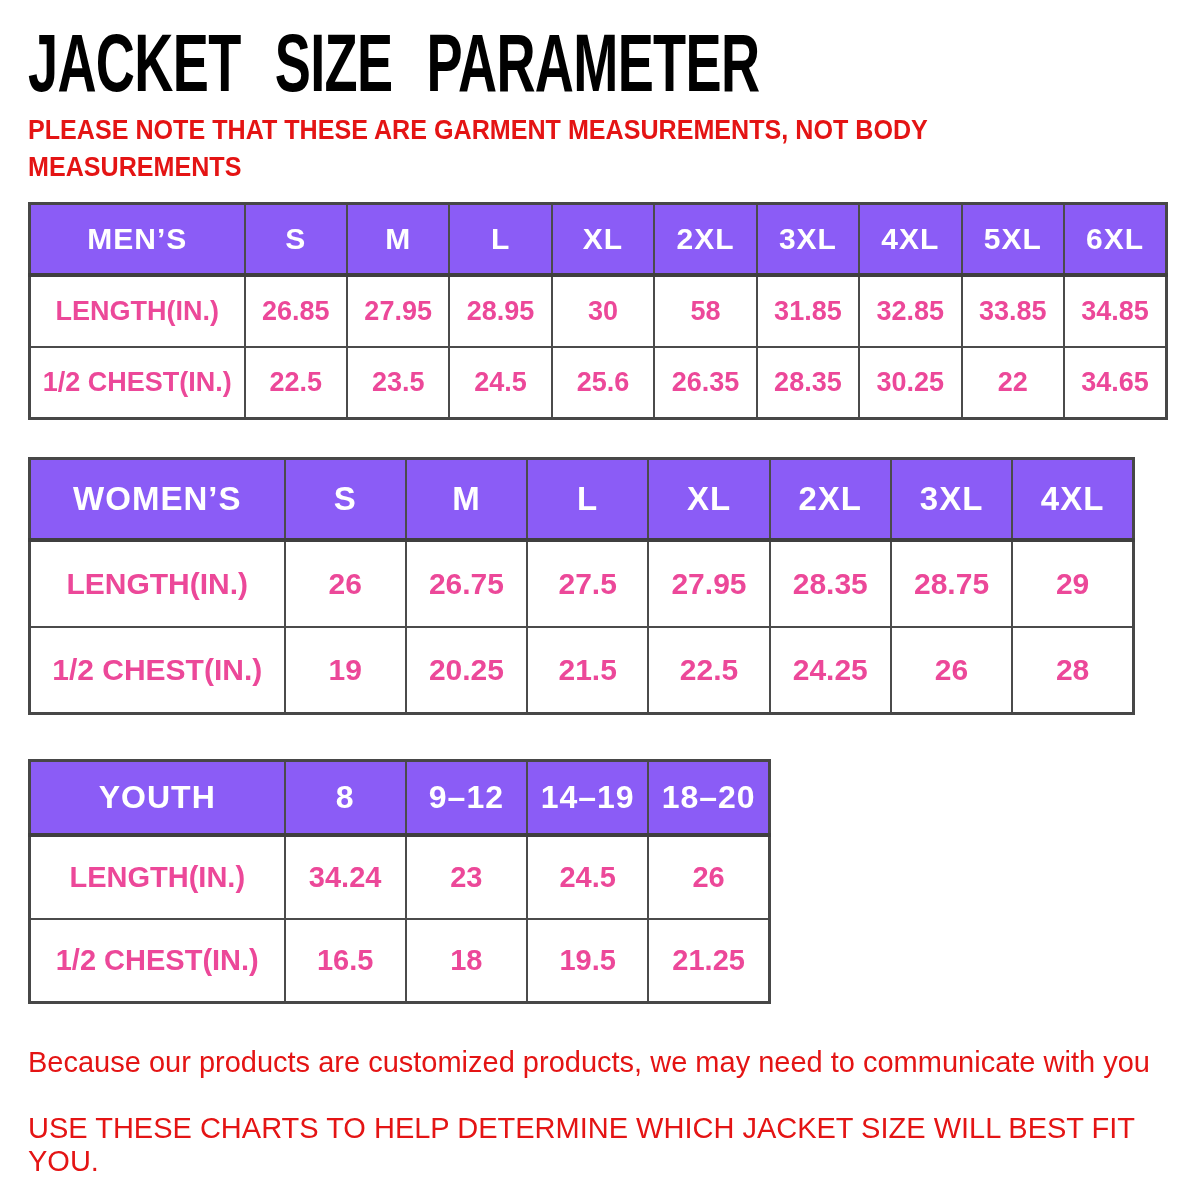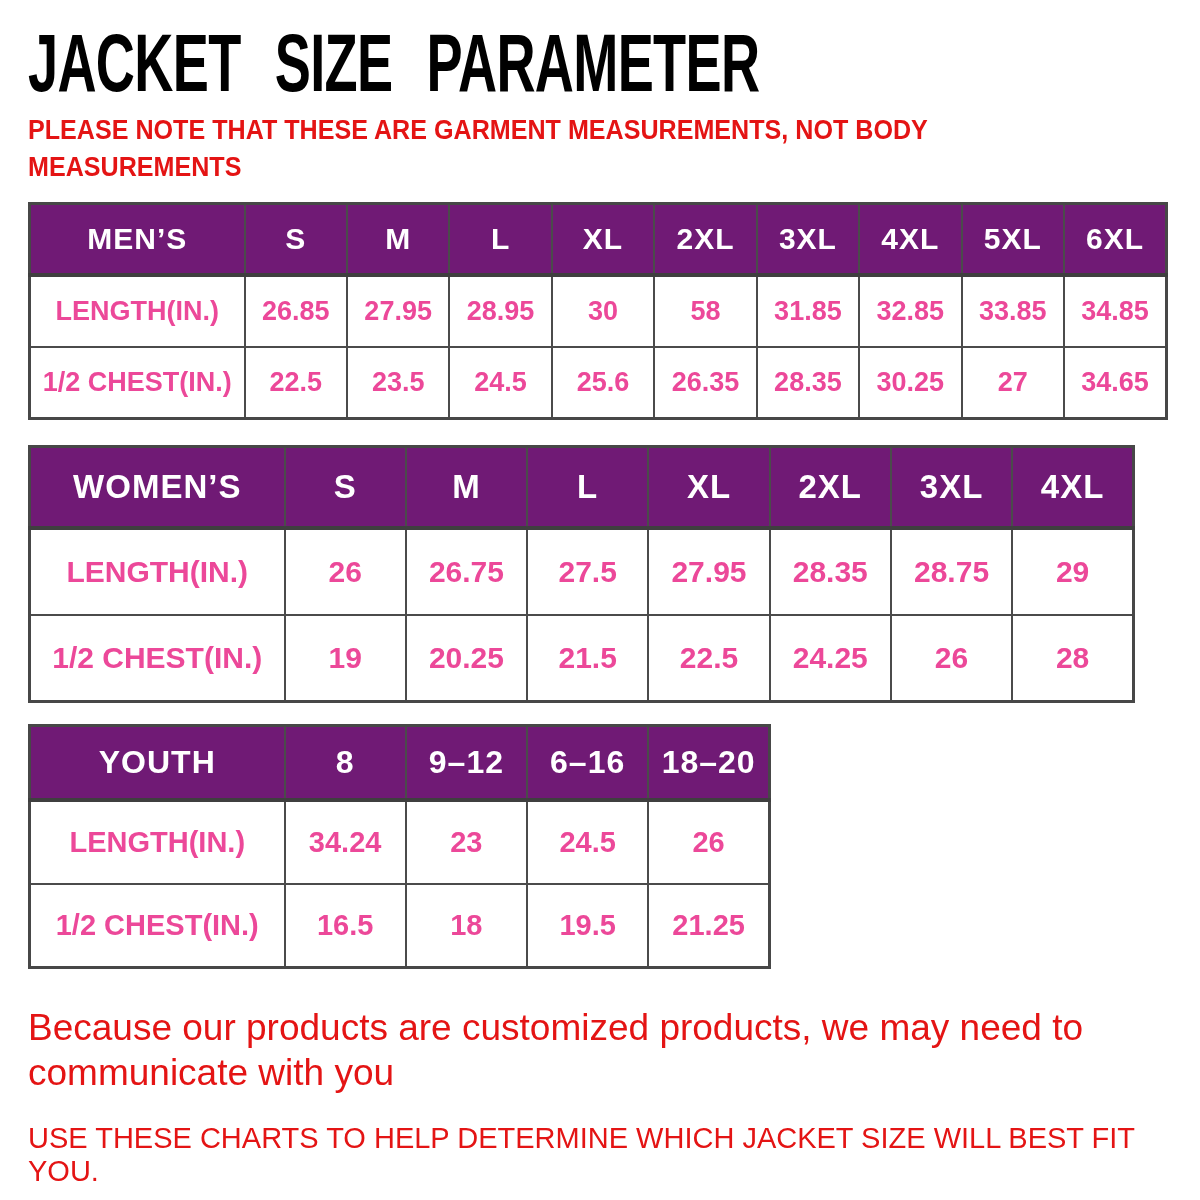--- a/index.html
+++ b/index.html
@@ -48,58 +48,58 @@
     border: 3px solid #474747;
     background: #ffffff;
   }
   table.tbl th, table.tbl td {
     border: 2px solid #4b4b4b;
     text-align: center;
     vertical-align: middle;
     overflow: hidden;
   }
   table.tbl thead th {
-    background: #701a75;
+    background: #8b5cf6;
     color: #ffffff;
     font-weight: bold;
     letter-spacing: 1px;
     border-bottom: 4px solid #3f3f3f;
   }
   table.tbl td {
     color: #ec4899;
     font-weight: bold;
   }
   td.rowlabel { font-weight: normal; }
 
   .tbl-mens  { width: 1140px; margin-top: 16px; font-size: 27px; }
   .tbl-mens  thead th { font-size: 30px; }
   .tbl-mens  .hdr-row  { height: 71px; }
   .tbl-mens  .data-row { height: 72px; }
 
-  .tbl-womens { width: 1107px; margin-top: 25px; font-size: 30px; }
+  .tbl-womens { width: 1107px; margin-top: 37px; font-size: 30px; }
   .tbl-womens thead th { font-size: 33px; }
   .tbl-womens .hdr-row  { height: 81px; }
   .tbl-womens .data-row { height: 87px; }
 
-  .tbl-youth { width: 743px; margin-top: 21px; font-size: 29px; }
+  .tbl-youth { width: 743px; margin-top: 44px; font-size: 29px; }
   .tbl-youth thead th { font-size: 32px; }
   .tbl-youth .hdr-row  { height: 74px; }
   .tbl-youth .data-row { height: 84px; }
 
   col.c0-mens   { width: 215px; }
   col.c0-womens { width: 255px; }
   col.c0-youth  { width: 255px; }
 
   
   .footer {
     margin-top: 36px;
     color: #e41414;
   }
   .footer .para1 {
-    font-size: 37px;
+    font-size: 29px;
     line-height: 45px;
     letter-spacing: 0px;
   }
   .footer .para2 {
     margin-top: 27px;
     font-size: 29px;
     letter-spacing: 0px;
   }
 </style>
 </head>
@@ -148,21 +148,21 @@
         </tr>
         <tr class="data-row">
           <td class="rowlabel">1/2 CHEST(IN.)</td>
           <td>22.5</td>
           <td>23.5</td>
           <td>24.5</td>
           <td>25.6</td>
           <td>26.35</td>
           <td>28.35</td>
           <td>30.25</td>
-          <td>27</td>
+          <td>22</td>
           <td>34.65</td>
         </tr>
       </tbody>
     </table>
 
   <table class="tbl tbl-womens">
     <colgroup>
       <col class="c0-womens">
       <col span="7">
     </colgroup>
@@ -205,21 +205,21 @@
   <table class="tbl tbl-youth">
     <colgroup>
       <col class="c0-youth">
       <col span="4">
     </colgroup>
   <thead>
         <tr class="hdr-row">
           <th>YOUTH</th>
           <th>8</th>
           <th>9–12</th>
-          <th>6–16</th>
+          <th>14–19</th>
           <th>18–20</th>
         </tr>
       </thead>
       <tbody>
         <tr class="data-row">
           <td class="rowlabel">LENGTH(IN.)</td>
           <td>34.24</td>
           <td>23</td>
           <td>24.5</td>
           <td>26</td>

